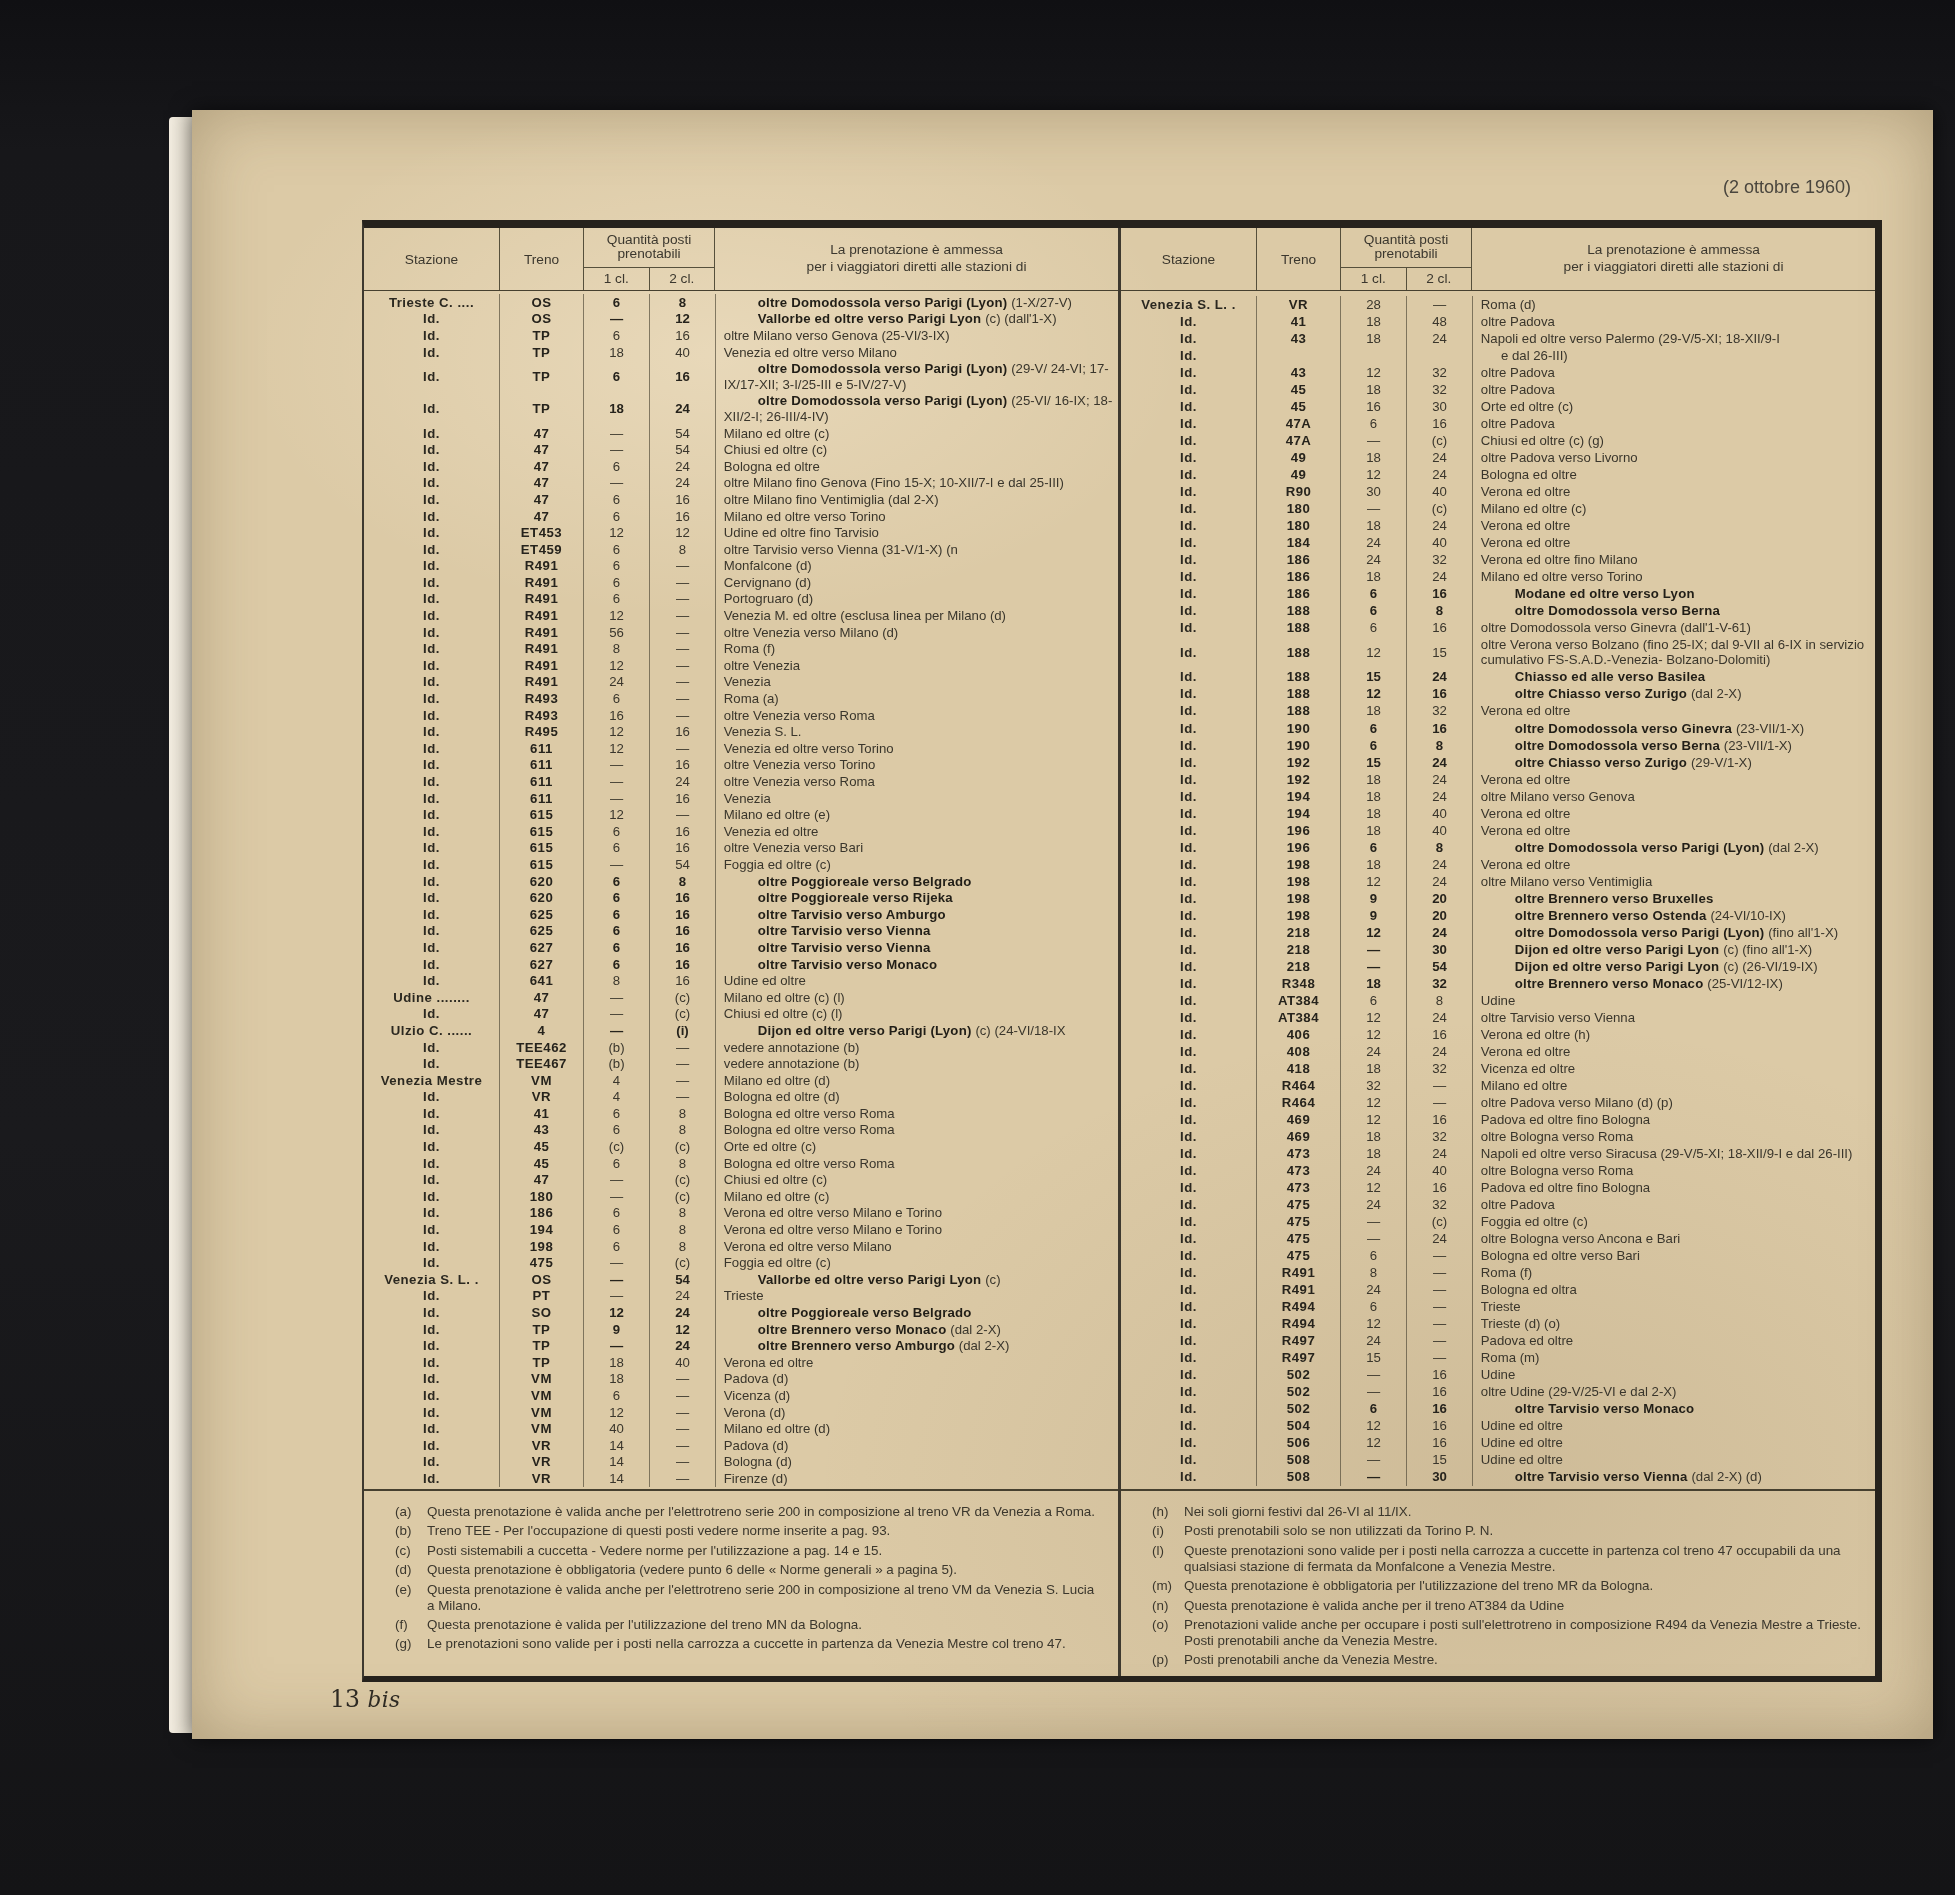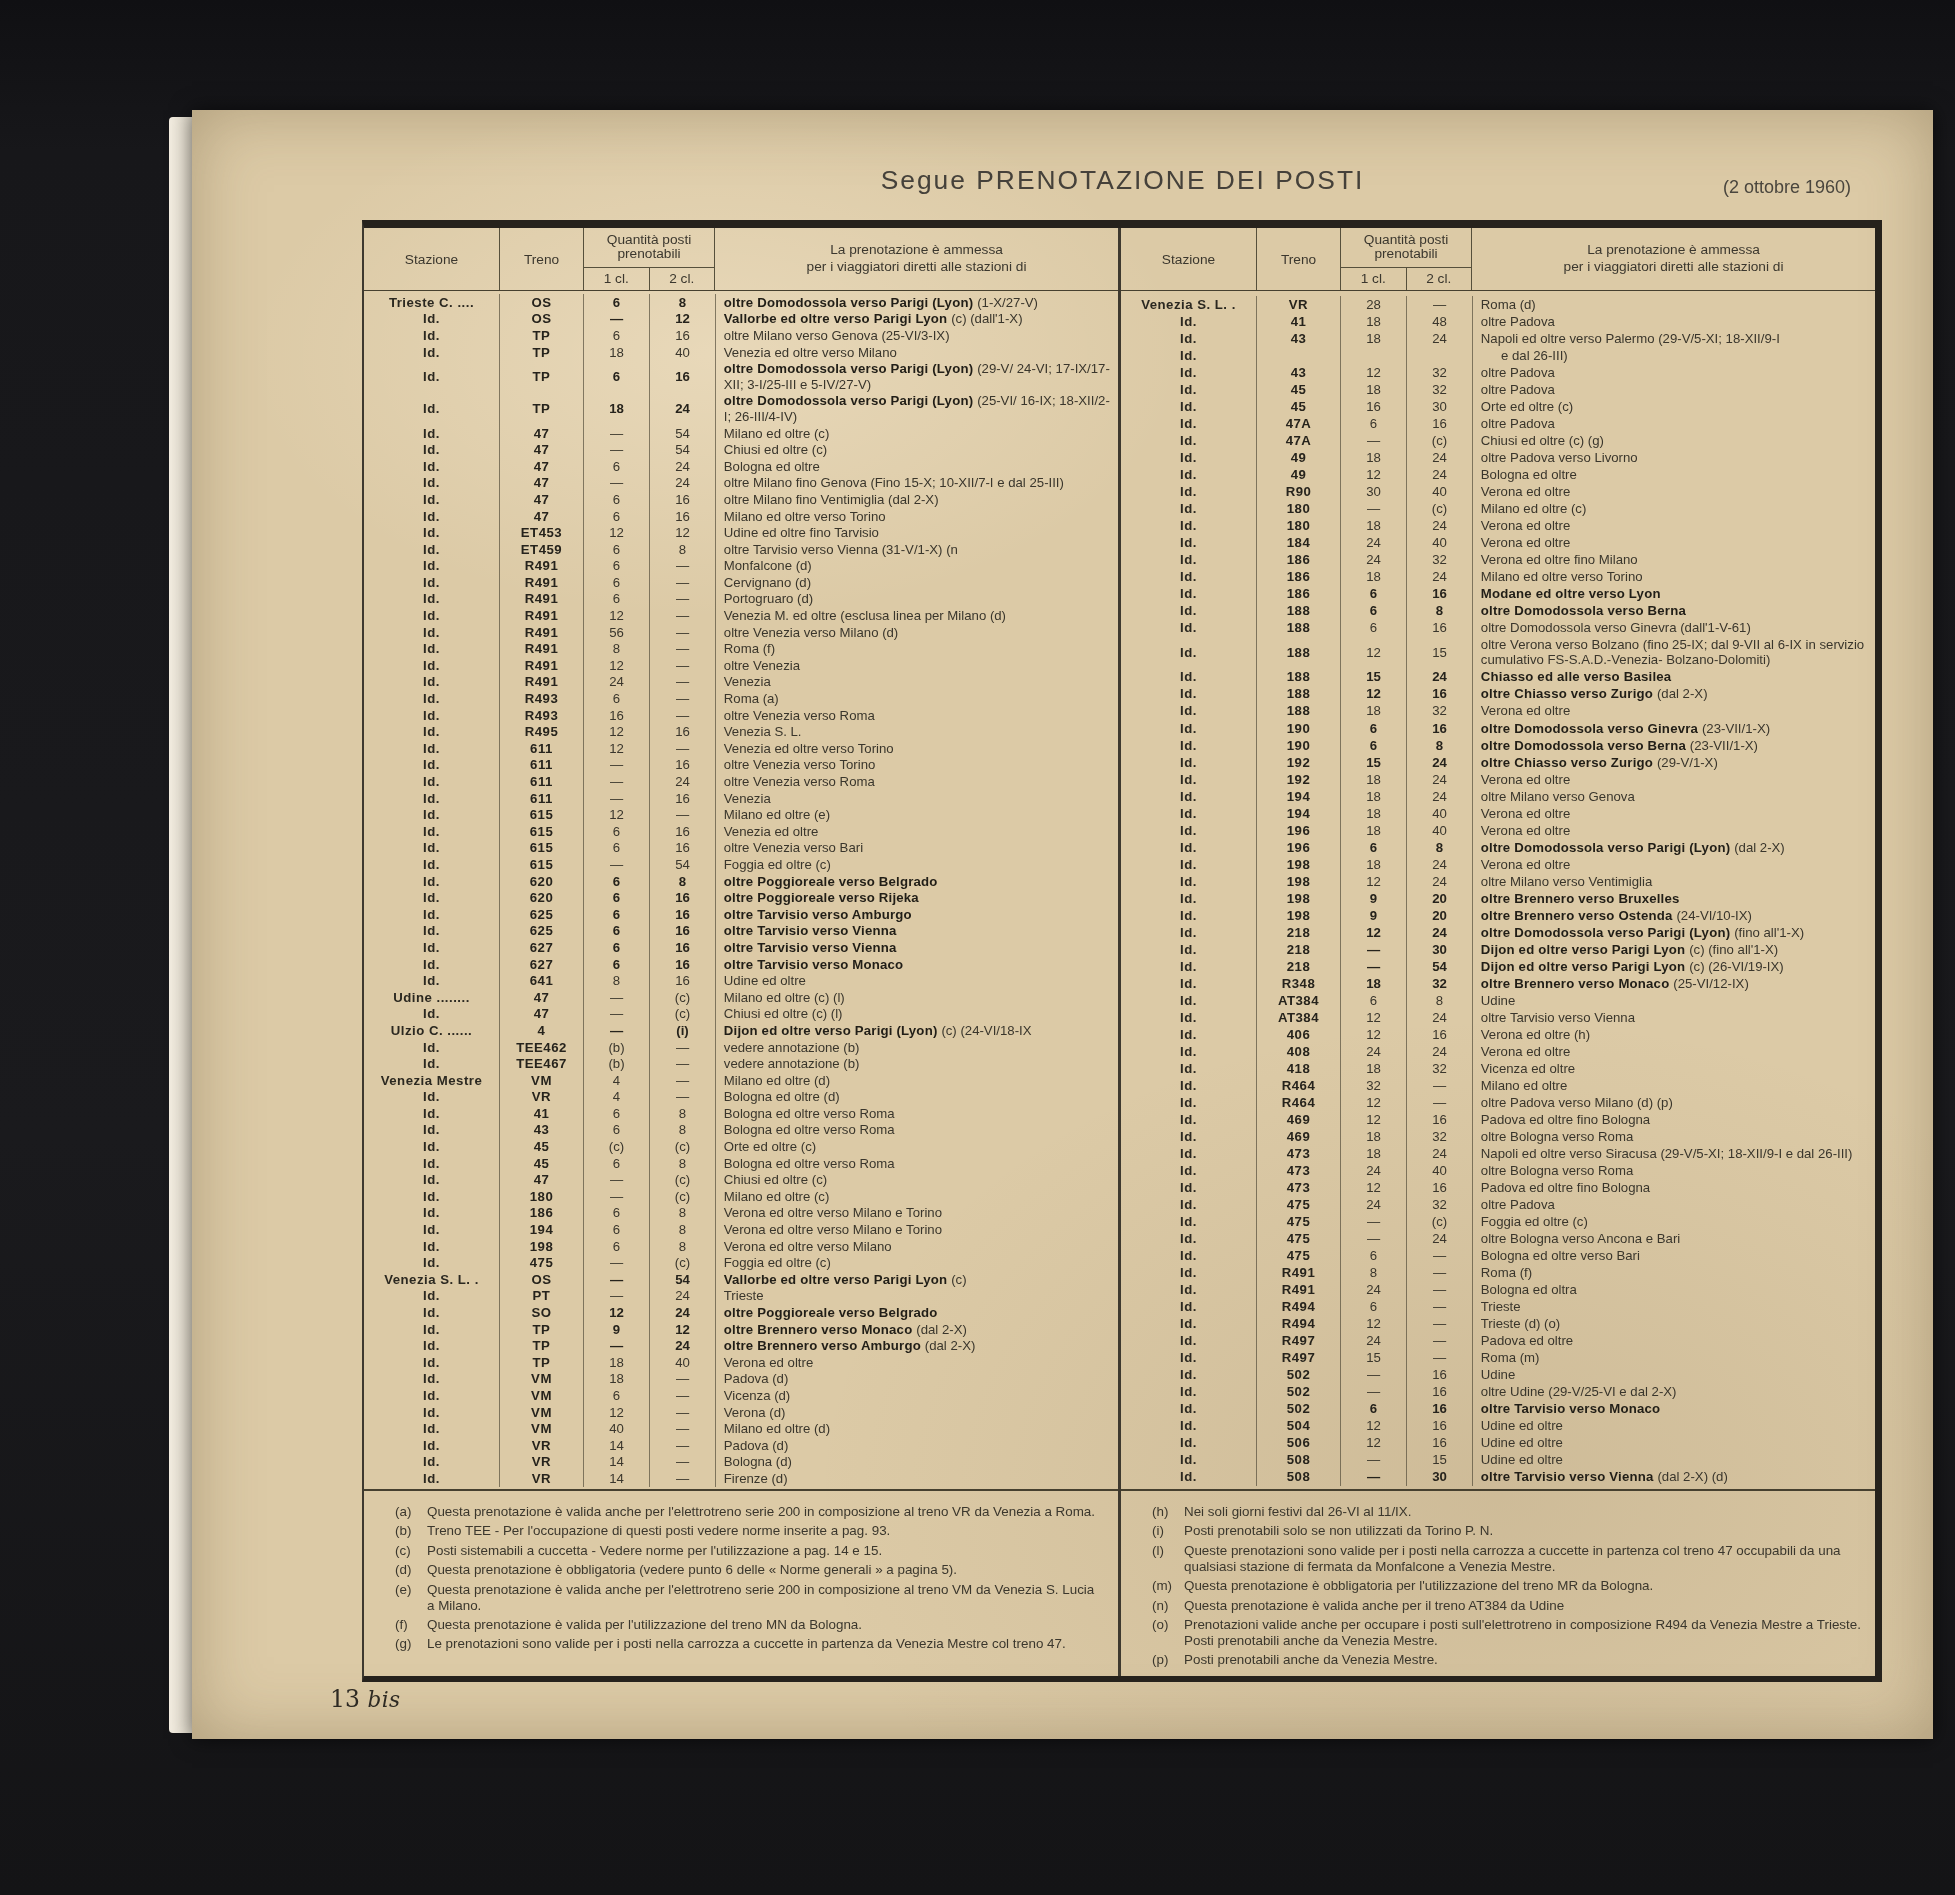--- a/index.html
+++ b/index.html
@@ -22,37 +22,36 @@
   .cl-row{height:22.5px;display:flex;}
   .cl{flex:1;display:flex;align-items:center;justify-content:center;}
   .cl+.cl{border-left:1px solid #56503c;}
   .th-dest{flex-direction:column;line-height:16.6px;padding:0 29px;}
   .tbody{flex:1;display:flex;flex-direction:column;justify-content:center;padding:4.9px 0 3.9px 0;border-bottom:2px solid #46402f;min-height:0;}
   .tr{display:grid;grid-template-columns:135px 84px 66px 66px 1fr;flex:1 0 auto;font-size:13.2px;color:#3a362c;}
   .td{display:flex;align-items:center;justify-content:center;border-left:1px solid rgba(76,69,52,.65);padding:0.5px 2px;line-height:15.6px;}
   .td.st{border-left:none;font-weight:bold;color:#2b2820;letter-spacing:0.5px;}
   .td.tn{font-weight:bold;color:#26231c;letter-spacing:0.5px;}
   .td.de{justify-content:flex-start;text-align:left;padding-left:7.8px;display:block;align-content:center;}
-  .td.de b{color:#211e17;margin-right:3.9px;letter-spacing:0.2px;}
+  .td.de b{color:#211e17;margin-right:3.9px;letter-spacing:0.2px;margin-left:34px;}
   .boldrow .td.q{font-weight:bold;color:#26231c;}
   .cont .td.de{padding-left:28px;}
   .fnotes{height:172px;padding:12.7px 12.7px 0 31px;overflow:hidden;}
   .fn{display:flex;font-size:13.4px;line-height:16px;color:#3b372d;margin-bottom:3.4px;}
   .fn .lbl{width:32px;flex:none;}
   .fn .txt{flex:1;}
   .pageno{position:absolute;left:138px;top:1575px;font-family:"DejaVu Serif",serif;font-size:23.5px;color:#2e2a23;}
   .pageno i{font-size:21.5px;letter-spacing:0.5px;}
 </style>
 </head>
 <body>
 
 <div class="stage">
   <div class="page-edge"></div>
   <div class="paper">
-    <div class="title">Segue PRENOTAZIONE DEI POSTI</div>
     <div class="date-note">(2 ottobre 1960)</div>
 
     <div class="frame">
 
       <div class="half left">
         <div class="thead">
           <div class="th">Stazione</div>
           <div class="th">Treno</div>
           <div class="th th-qty">
             <div class="qty-label">Quantità posti prenotabili</div>

